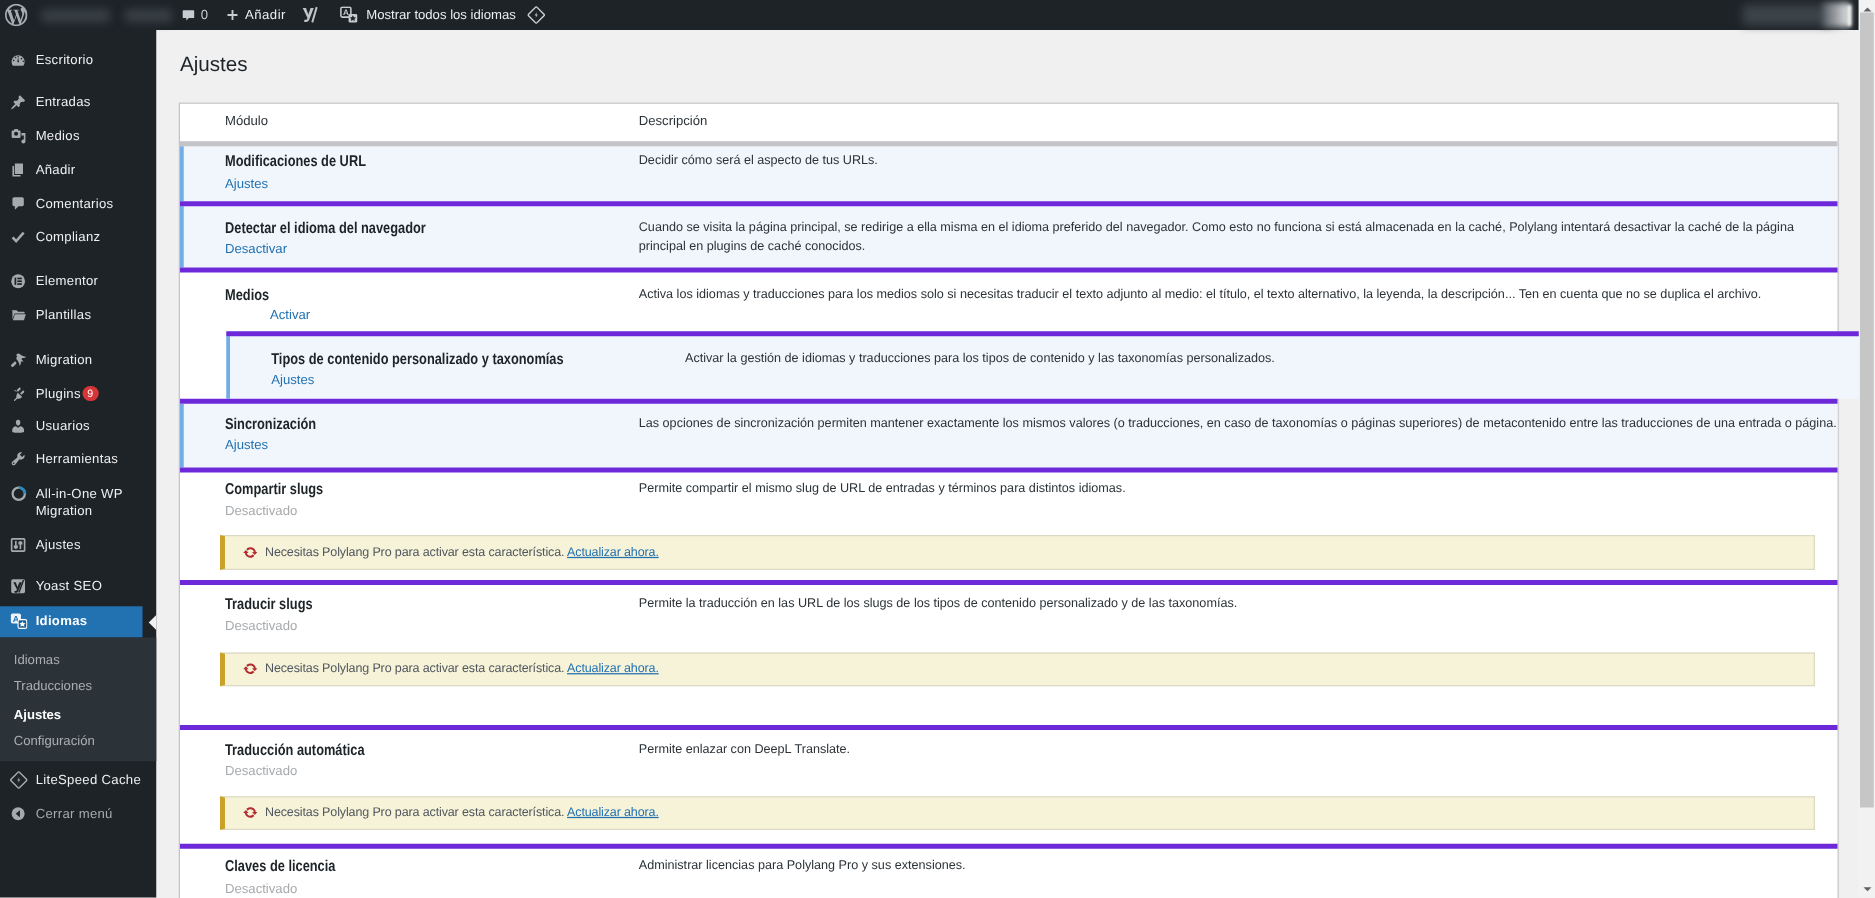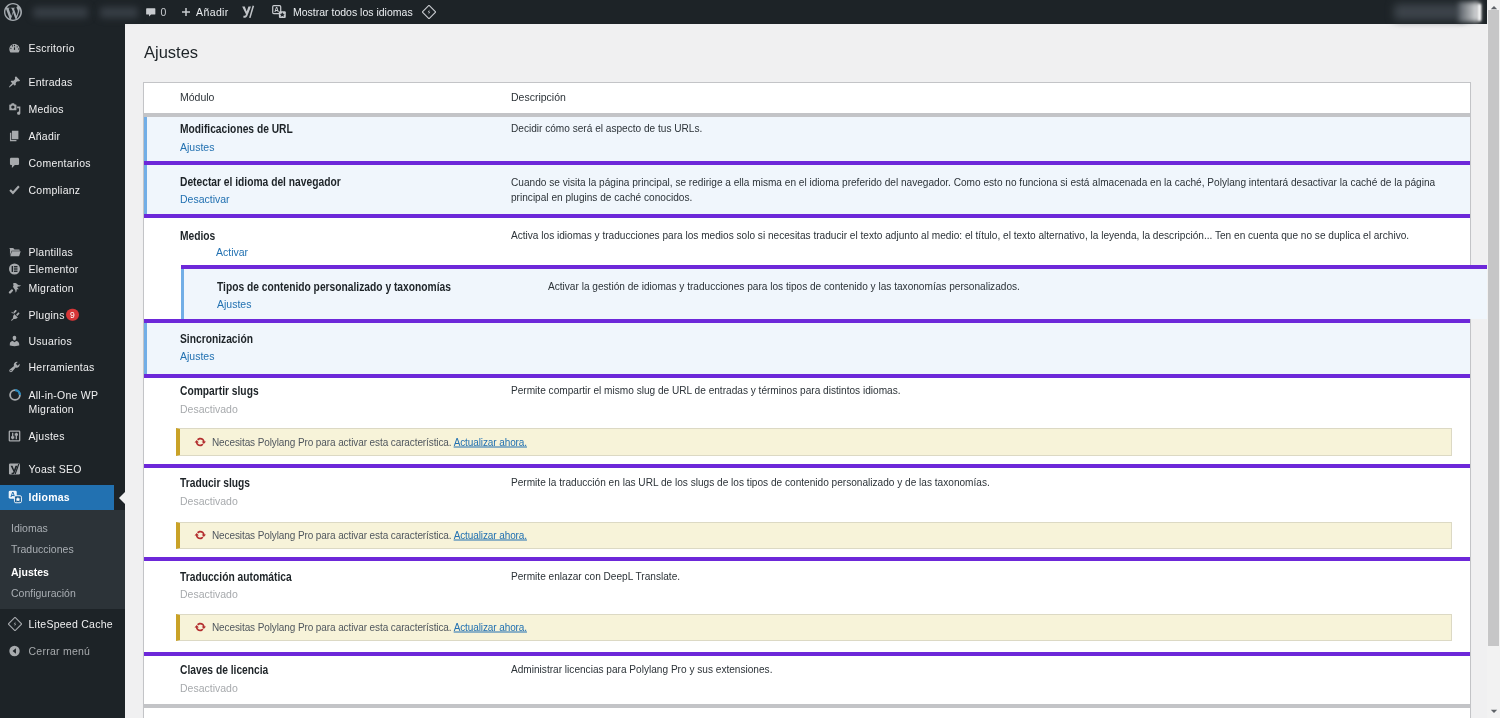--- a/index.html
+++ b/index.html
@@ -116,21 +116,21 @@
         <path d="M5 2h10c1.1 0 2 .9 2 2v7c0 1.1-.9 2-2 2h-4.5L6 17.5V13H5c-1.1 0-2-.9-2-2V4c0-1.1.9-2 2-2z"></path>
       </svg>
     <span class="lbl">Comentarios</span>
     </div>
   <div class="mi" style="top:153px;">
     <svg width="13" height="13" viewBox="0 0 20 20" fill="#a7aaad">
         <path d="M7.6 16.9L2 11l2.4-2.3 3.2 3.4L15.6 3 18 5.2z"></path>
       </svg>
     <span class="lbl">Complianz</span>
     </div>
-  <div class="mi" style="top:187.5px;margin-top:44px;">
+  <div class="mi" style="top:187.5px;">
     <svg width="13" height="13" viewBox="0 0 20 20">
         <circle cx="10" cy="10" r="8.5" fill="#a7aaad"></circle>
         <rect x="5.6" y="5.5" width="2.1" height="9" fill="#1d2327"></rect>
         <rect x="9" y="5.5" width="5.6" height="2.1" fill="#1d2327"></rect>
         <rect x="9" y="8.95" width="5.6" height="2.1" fill="#1d2327"></rect>
         <rect x="9" y="12.4" width="5.6" height="2.1" fill="#1d2327"></rect>
       </svg>
     <span class="lbl">Elementor</span>
     </div>
   <div class="mi" style="top:214.5px;">
@@ -251,35 +251,36 @@
 
     <div class="trow act" style="height:54.5px;margin-left:37px;">
       <span class="mtitle" style="top:18.5px;">Tipos de contenido personalizado y taxonomías</span>
       <a class="mlink" style="top:35.5px;" href="#">Ajustes</a>
       <span class="dsc" style="top:18.5px;">Activar la gestión de idiomas y traducciones para los tipos de contenido y las taxonomías personalizados.</span>
     </div>
 
     <div class="trow act" style="height:55px;">
       <span class="mtitle" style="top:16px;">Sincronización</span>
       <a class="mlink" style="top:33px;" href="#">Ajustes</a>
+      <span class="dsc" style="top:16px;">Las opciones de sincronización permiten mantener exactamente los mismos valores (o traducciones, en caso de taxonomías o páginas superiores) de metacontenido entre las traducciones de una entrada o página.</span>
     </div>
 
     <div class="trow" style="height:89.5px;">
       <span class="mtitle" style="top:13px;">Compartir slugs</span>
       <span class="moff" style="top:30.5px;">Desactivado</span>
       <span class="dsc" style="top:13px;">Permite compartir el mismo slug de URL de entradas y términos para distintos idiomas.</span>
       <div class="notice" style="top:49.5px; height:28px;">
         <svg width="12.5" height="12.5" viewBox="0 0 20 20">
             <path fill="#b32d2e" d="M10.2 3.28c3.53 0 6.43 2.61 6.92 6h2.08l-3.5 4-3.5-4h2.32c-.45-1.97-2.21-3.45-4.32-3.45-1.45 0-2.73.71-3.54 1.78l-1.71-1.95c1.16-1.46 2.94-2.38 4.25-2.38zm-.4 13.44c-3.52 0-6.43-2.61-6.92-6H.8l3.5-4 3.5 4H5.48c.45 1.97 2.21 3.45 4.32 3.45 1.45 0 2.73-.71 3.54-1.78l1.71 1.95c-1.16 1.46-2.94 2.38-4.25 2.38z"></path>
           </svg>
         <span class="ntext">Necesitas Polylang Pro para activar esta característica. <a href="#">Actualizar ahora.</a></span>
       </div>
     </div>
 
-    <div class="trow" style="height:93px;">
+    <div class="trow" style="height:116px;">
       <span class="mtitle" style="top:15.5px;">Traducir slugs</span>
       <span class="moff" style="top:33.5px;">Desactivado</span>
       <span class="dsc" style="top:15.5px;">Permite la traducción en las URL de los slugs de los tipos de contenido personalizado y de las taxonomías.</span>
       <div class="notice" style="top:54px; height:27px;">
         <svg width="12.5" height="12.5" viewBox="0 0 20 20">
             <path fill="#b32d2e" d="M10.2 3.28c3.53 0 6.43 2.61 6.92 6h2.08l-3.5 4-3.5-4h2.32c-.45-1.97-2.21-3.45-4.32-3.45-1.45 0-2.73.71-3.54 1.78l-1.71-1.95c1.16-1.46 2.94-2.38 4.25-2.38zm-.4 13.44c-3.52 0-6.43-2.61-6.92-6H.8l3.5-4 3.5 4H5.48c.45 1.97 2.21 3.45 4.32 3.45 1.45 0 2.73-.71 3.54-1.78l1.71 1.95c-1.16 1.46-2.94 2.38-4.25 2.38z"></path>
           </svg>
         <span class="ntext">Necesitas Polylang Pro para activar esta característica. <a href="#">Actualizar ahora.</a></span>
       </div>
     </div>

